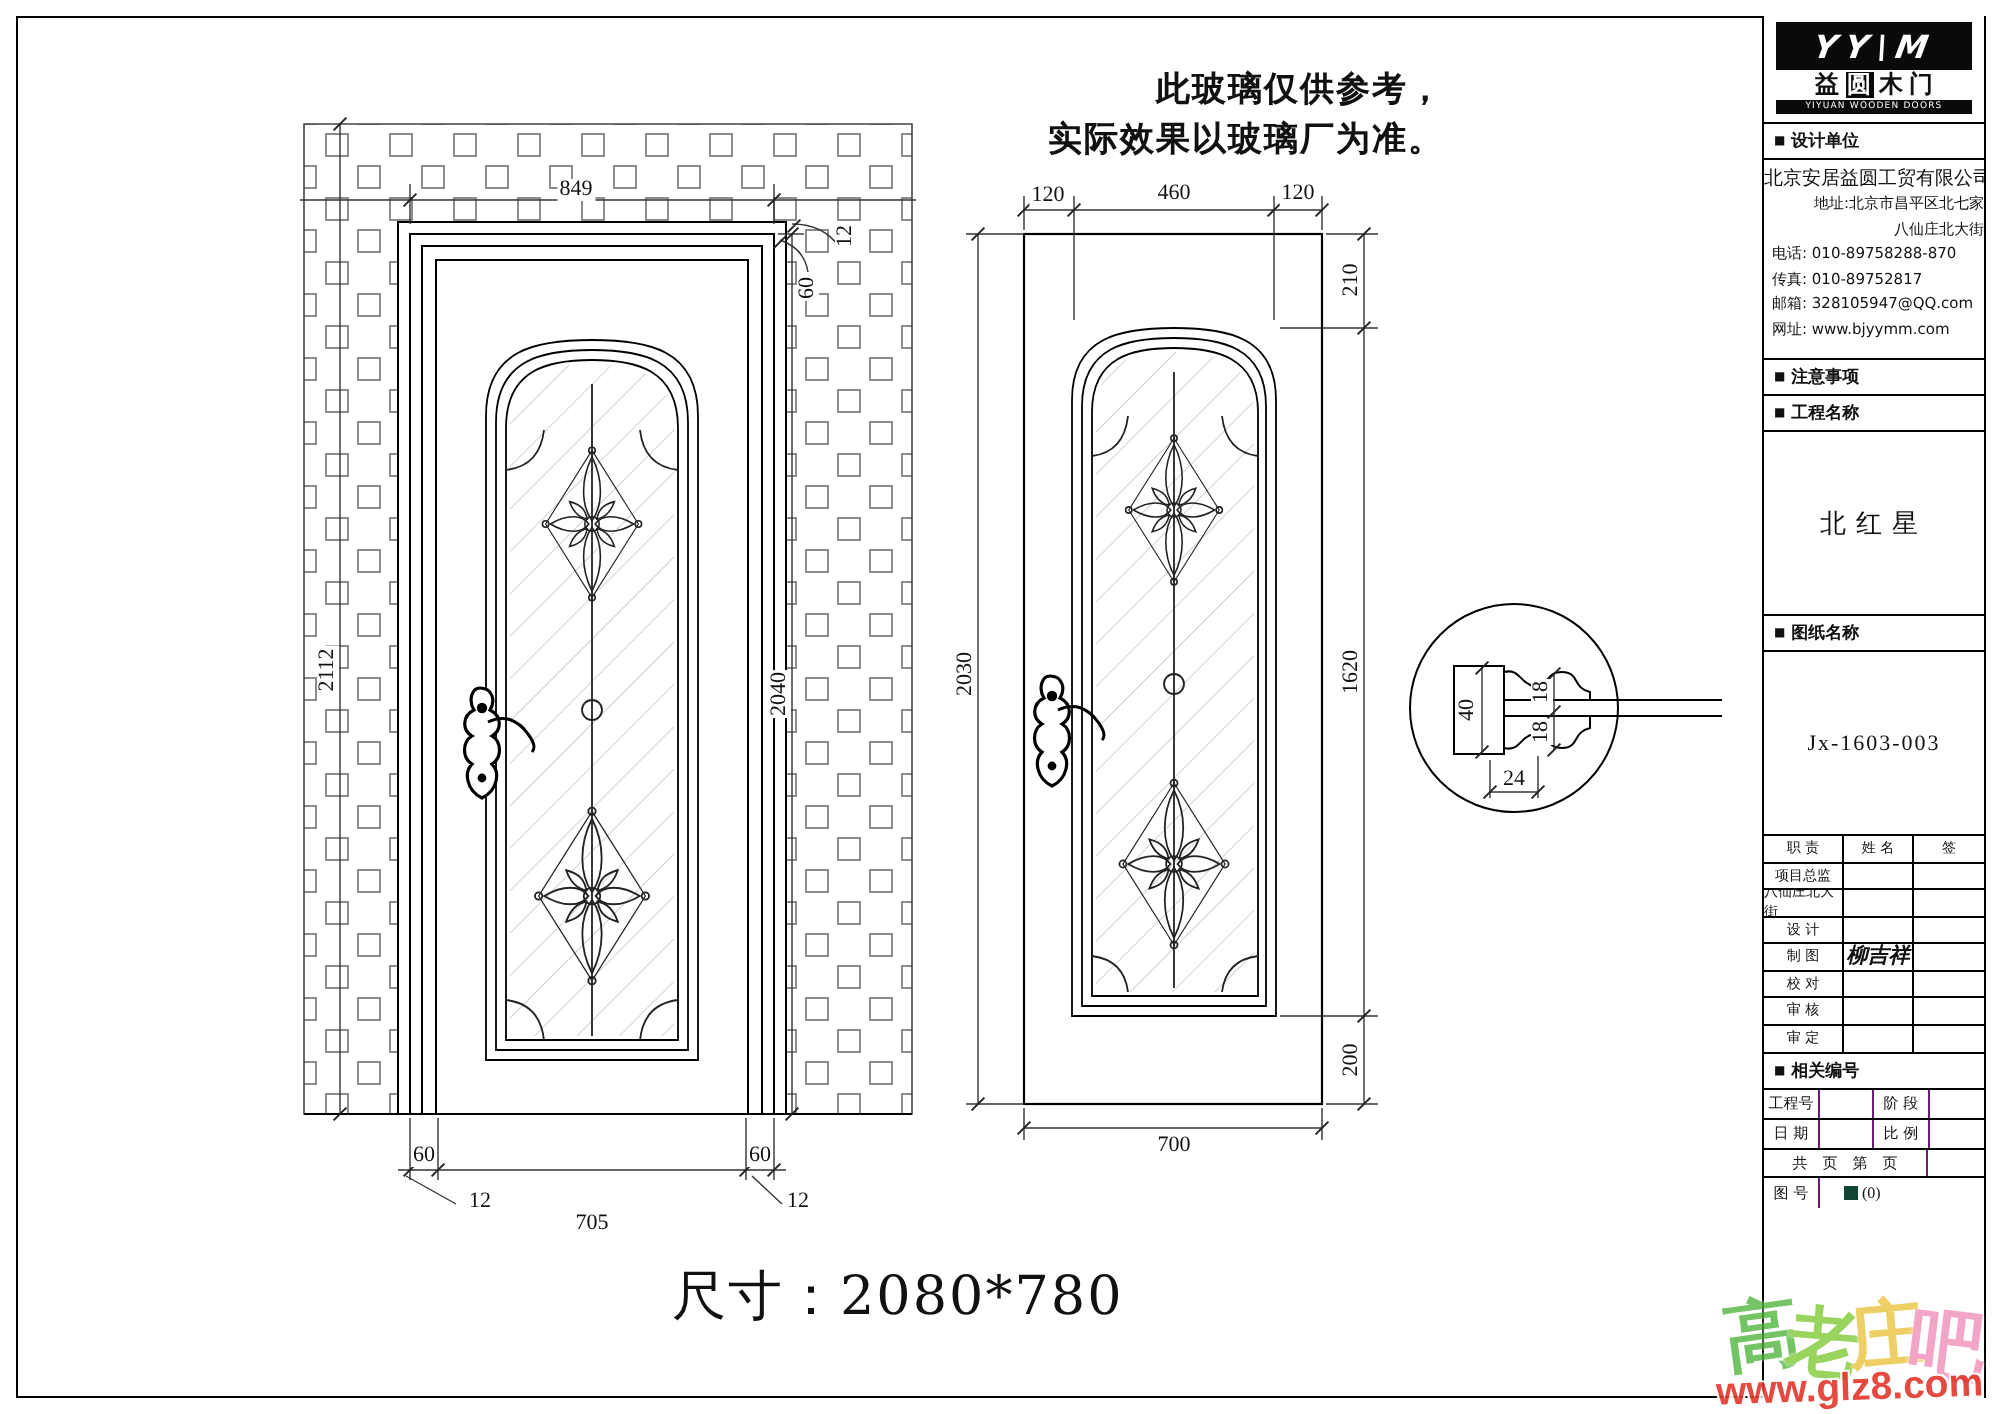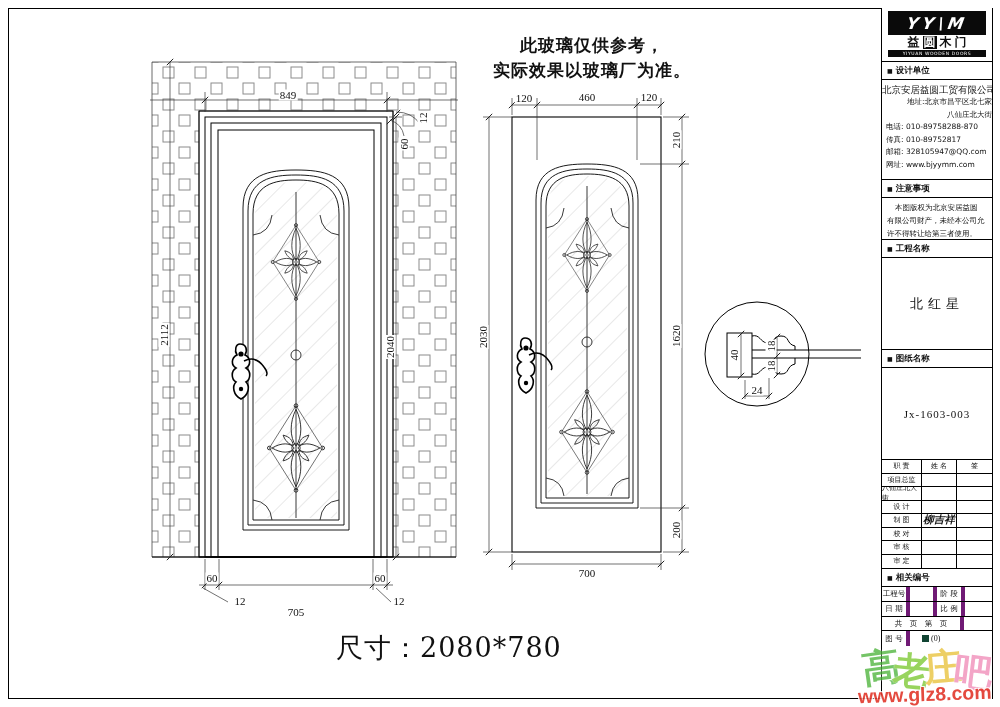--- a/index.html
+++ b/index.html
@@ -5,21 +5,21 @@
   html,body{margin:0;padding:0}
   body{width:1000px;height:707px;position:relative;background:#fff;color:#111;
        font-family:"Liberation Sans",sans-serif;overflow:hidden}
   svg.lines{position:absolute;left:0;top:0;z-index:1}
   
   .dim{position:absolute;z-index:2;font-family:"Liberation Serif",serif;font-size:11px;
        line-height:1;background:#fff;padding:0 1px;white-space:nowrap;
        transform:translate(-50%,-50%)}
   .dim.v{transform:translate(-50%,-50%) rotate(-90deg)}
   
-  .glass-note{position:absolute;left:462px;top:33px;width:260px;z-index:2;text-align:center;
+  .glass-note{position:absolute;left:462px;top:33px;width:260px;z-index:2;text-align:right;
       font-family:"DejaVu Serif",serif;font-size:17px;font-weight:600;line-height:1.45;letter-spacing:1px}
   .size-caption{position:absolute;left:336px;top:630px;z-index:2;
       font-family:"DejaVu Serif",serif;font-size:27px;letter-spacing:1px}
   
   .tb{position:absolute;left:881px;top:8px;width:111px;height:691px;z-index:3;background:#fff;
       border-left:1px solid #000;box-sizing:border-box;font-family:"DejaVu Sans",sans-serif}
   .tb *{box-sizing:border-box}
   .sec{border-bottom:1px solid #000;overflow:hidden}
   .logo{height:54px;padding:3px 6px 0}
   .logo-band{background:#0a0a0a;height:24px;display:flex;align-items:center;justify-content:center}
@@ -42,21 +42,21 @@
       font-family:"DejaVu Serif",serif;font-size:13px;letter-spacing:5px}
   .dno{height:92px;display:flex;align-items:center;justify-content:center;
       font-family:"Liberation Serif",serif;font-size:11px;letter-spacing:1px}
   .ptable{height:109px;font-size:7px}
   .pt-row{display:grid;grid-template-columns:40px 35px 35px;height:13.5px;border-bottom:1px solid #000}
   .pt-row:last-child{border-bottom:none}
   .pt-row div{border-right:1px solid #000;display:flex;align-items:center;justify-content:center;overflow:hidden}
   .pt-row div:last-child{border-right:none}
   .sig{font-family:"DejaVu Serif",serif;font-style:italic;font-weight:600;font-size:10.5px}
   .mr{display:grid;grid-template-columns:28px 27px 28px 27px;height:15px;border-bottom:1px solid #000;font-size:7.5px}
-  .mr div{border-right:4px solid #701a75;display:flex;align-items:center;justify-content:center;overflow:hidden}
+  .mr div{border-right:1px solid #701a75;display:flex;align-items:center;justify-content:center;overflow:hidden}
   .mr div:last-child{border-right:none}
   .mr.pages{grid-template-columns:82px 28px;height:14px}
   .mr.sheetno{grid-template-columns:28px 82px;border-bottom:none}
   .mr.sheetno .val{justify-content:flex-start;padding-left:12px;gap:2px;font-family:"Liberation Serif",serif;font-size:8px}
   .glyphbox{width:7px;height:7px;background:#143;display:inline-block}
   
   .wm{position:absolute;left:858px;top:645px;width:146px;height:62px;z-index:9;pointer-events:none}
   .wm-chars{position:absolute;left:4px;top:-2px;display:flex;letter-spacing:-7px;
       font-size:38px;font-weight:bold;opacity:.78;font-family:"DejaVu Sans",sans-serif}
   .wm-chars span{text-shadow:0 0 2px rgba(255,255,255,.9)}
@@ -311,25 +311,20 @@
     <div class="cline">传真: 010-89752817</div>
     <div class="cline">邮箱: 328105947@QQ.com</div>
     <div class="cline">网址: www.bjyymm.com</div>
   </div>
 
   <div class="sec tb-label">
     <span class="bullet">■</span>
     <span>注意事项</span>
   </div>
 
-  <div class="sec copyright">
-    <div class="l0">本图版权为北京安居益圆</div>
-    <div>有限公司财产，未经本公司允</div>
-    <div>许不得转让给第三者使用。</div>
-  </div>
 
 
   <div class="sec tb-label">
     <span class="bullet">■</span>
     <span>工程名称</span>
   </div>
   <div class="sec proj">北红星</div>
 
   <div class="sec tb-label">
     <span class="bullet">■</span>

